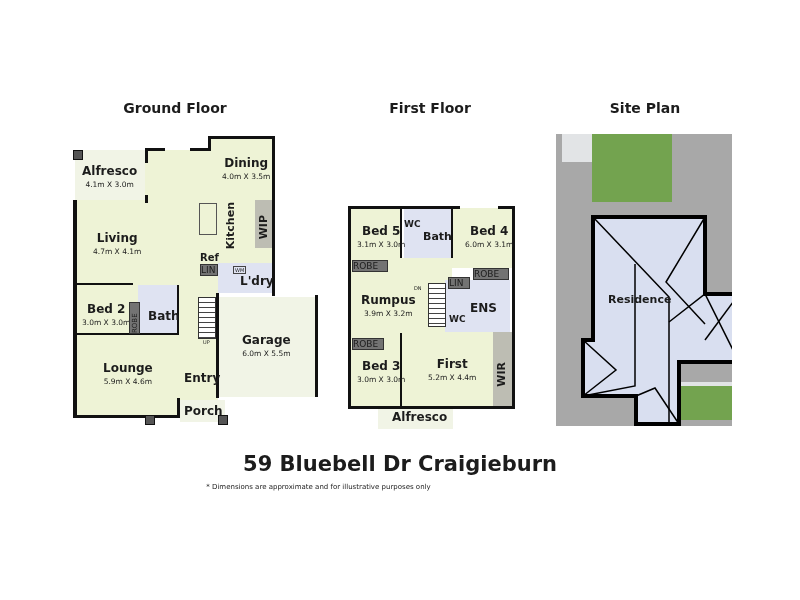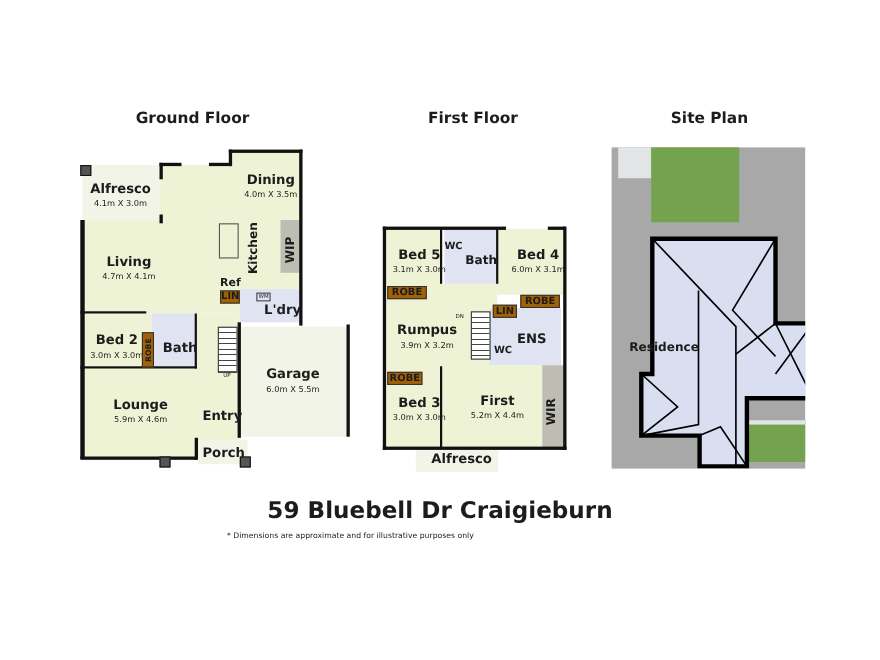--- a/index.html
+++ b/index.html
@@ -6,21 +6,21 @@
   body { width:800px; height:600px; position:relative; overflow:hidden; font-family:"DejaVu Sans", sans-serif; color:#1c1c1c; }
   .abs { position:absolute; }
   .title { position:absolute; font-size:14px; font-weight:700; text-align:center; }
   .room { position:absolute; background:#eef3d6; }
   .room.grey { background:#f1f4e6; }
   .room.blue { background:#dfe3f2; }
   .room.dark { background:#bdbdb3; }
   .wall { position:absolute; background:#111; }
   .lbl { position:absolute; text-align:center; font-size:12px; font-weight:600; line-height:13px; white-space:nowrap; }
   .dim { display:block; font-size:7.5px; font-weight:400; margin-top:0; }
-  .tag { position:absolute; font-size:9px; font-weight:700; background:#a16207; border:1px solid #333; text-align:center; line-height:10px; }
+  .tag { position:absolute; font-size:9px; font-weight:400; background:#737373; border:1px solid #333; line-height:10px; }
   .vert { writing-mode:vertical-rl; transform:rotate(180deg); }
   .post { position:absolute; width:8px; height:8px; background:#555; border:1px solid #111; }
   .stairs { position:absolute; background:repeating-linear-gradient(to bottom,#fff 0 4px,#444 4px 5px); border:1px solid #333; }
 </style>
 </head>
 <body>
 
 <div class="title" style="left:100px;top:100px;width:150px;">Ground Floor</div>
 <div class="title" style="left:355px;top:100px;width:150px;">First Floor</div>
 <div class="title" style="left:570px;top:100px;width:150px;">Site Plan</div>
@@ -132,17 +132,17 @@
     <g stroke="#000" stroke-width="1.5" fill="none">
       <polyline points="37,83 113,163 113,290"></polyline>
       <polyline points="79,130 79,252 27,262"></polyline>
       <polyline points="149,83 110,148 149,190"></polyline>
       <polyline points="113,188 149,160 183,228 123,228"></polyline>
       <polyline points="149,206 183,160"></polyline>
       <polyline points="27,206 60,236 27,262"></polyline>
       <polyline points="80,262 99,254 123,290"></polyline>
     </g>
   </svg>
-  <div class="abs" style="left:572px;top:293px;font-size:11px;font-weight:600;margin-top:16px;">Residence</div>
+  <div class="abs" style="left:608px;top:293px;font-size:11px;font-weight:600;">Residence</div>
 </div>
 
 <div class="abs" style="left:0;top:452px;width:800px;text-align:center;font-size:21px;font-weight:600;">59 Bluebell Dr Craigieburn</div>
 <div class="abs" style="left:0;top:483px;width:637px;text-align:center;font-size:7px;">* Dimensions are approximate and for illustrative purposes only</div>
 
 </body></html>

